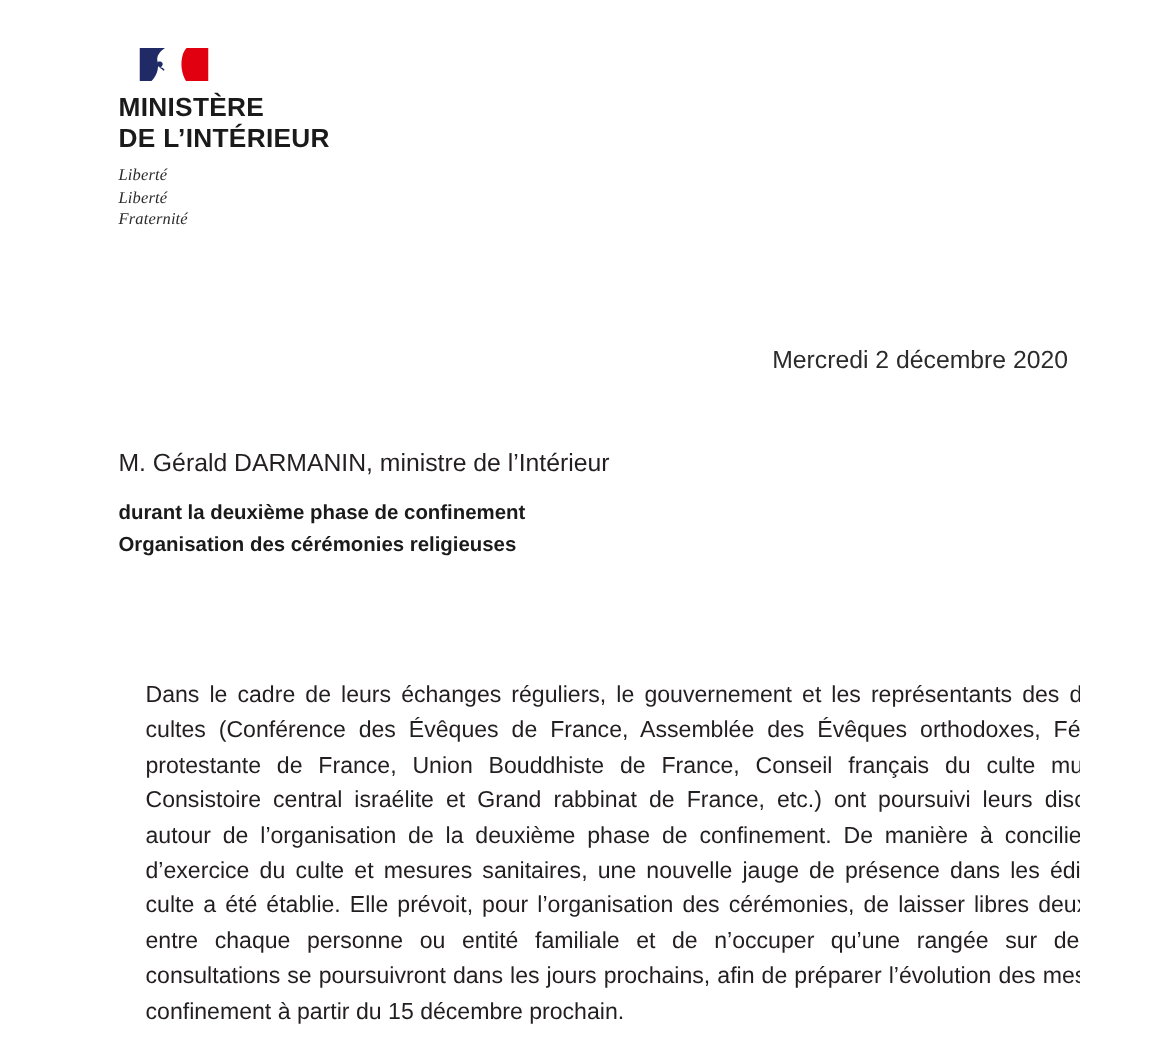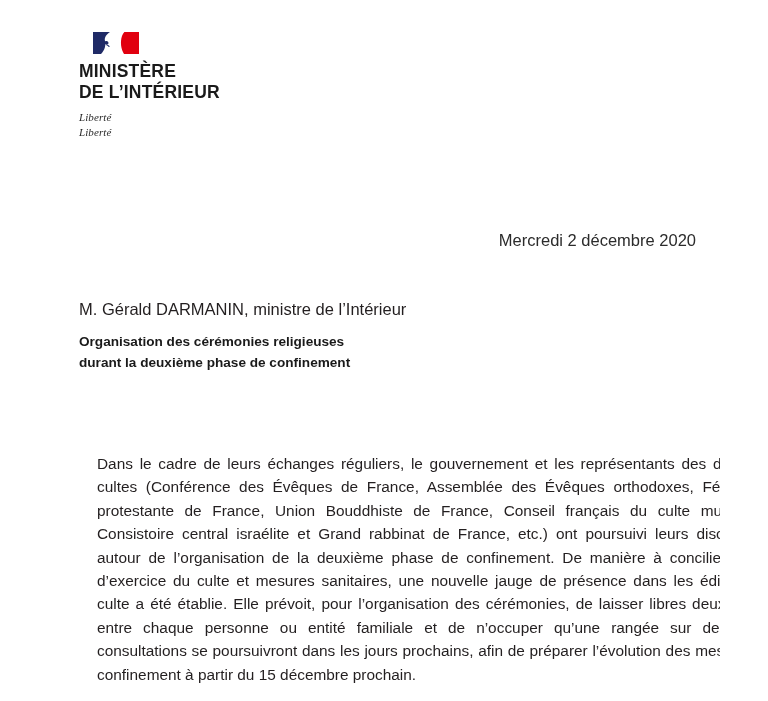--- a/index.html
+++ b/index.html
@@ -67,21 +67,21 @@
     font-size: 17.5px;
     font-weight: 400;
     letter-spacing: 1.9px;
     color: #5a5a5a;
     margin: 0;
   }
 
   
   .doc-date {
     position: absolute;
-    right: 24px;
+    right: 8px;
     top: 231px;
     font-size: 16.5px;
     color: #2b2b2b;
     text-align: right;
     margin-left: 25px;
   }
 
   
   .author-line {
     position: absolute;
@@ -135,30 +135,31 @@
       <rect x="25" y="0" width="21" height="22" fill="#e1000f"></rect>
       <path d="M25 0 L25 22 L31 22 C28 17 27 10 29 4 C29.6 2.4 30.4 1 31.4 0 Z" fill="#ffffff"></path>
     </svg>
 
     <div class="ministry-name">MINISTÈRE
 DE L’INTÉRIEUR</div>
 
     <div class="motto">
       <span>Liberté</span>
       <span>Liberté</span>
+      <span>Fraternité</span>
     </div>
   </div>
 
 
   <div class="doc-date">Mercredi 2 décembre 2020</div>
 
   <div class="author-line">M. Gérald DARMANIN, ministre de l’Intérieur</div>
 
   <div class="subject">
+    <span>durant la deuxième phase de confinement</span>
     <span>Organisation des cérémonies religieuses</span>
-    <span>durant la deuxième phase de confinement</span>
   </div>
 
   <div class="body-copy">
     <p>Dans le cadre de leurs échanges réguliers, le gouvernement et les représentants des différents cultes (Conférence des Évêques de France, Assemblée des Évêques orthodoxes, Fédération protestante de France, Union Bouddhiste de France, Conseil français du culte musulman, Consistoire central israélite et Grand rabbinat de France, etc.) ont poursuivi leurs discussions autour de l’organisation de la deuxième phase de confinement. De manière à concilier liberté d’exercice du culte et mesures sanitaires, une nouvelle jauge de présence dans les édifices du culte a été établie. Elle prévoit, pour l’organisation des cérémonies, de laisser libres deux sièges entre chaque personne ou entité familiale et de n’occuper qu’une rangée sur deux. Les consultations se poursuivront dans les jours prochains, afin de préparer l’évolution des mesures de confinement à partir du 15 décembre prochain.</p>
   </div>
 
 </div>
 
 </body></html>

